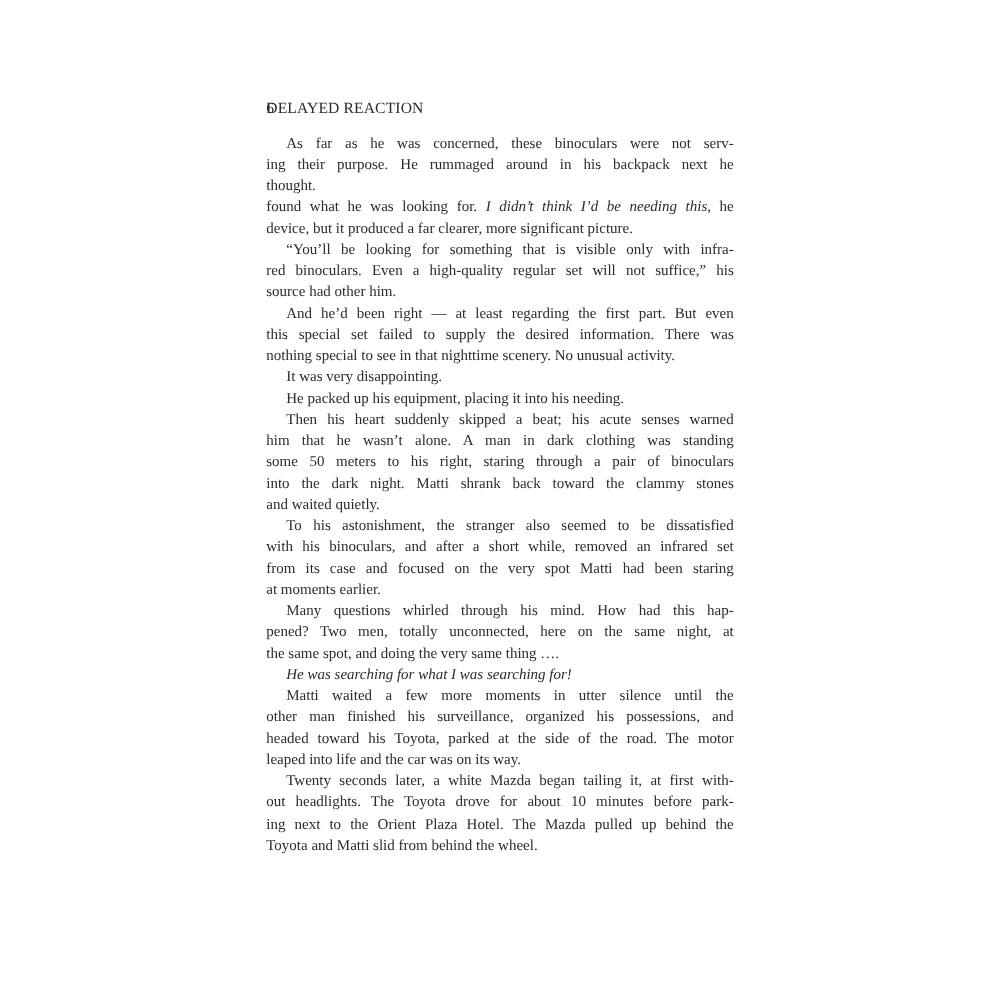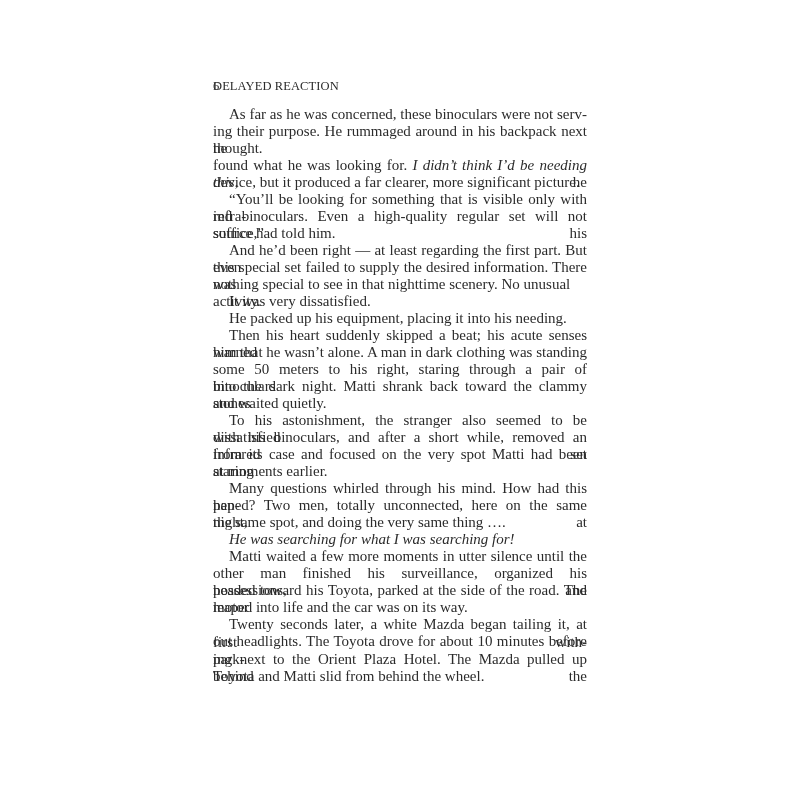--- a/index.html
+++ b/index.html
@@ -42,21 +42,21 @@
     width: 374px;
     top: 0;
     letter-spacing: 0.1px;
   }
   .body-text {
     position: absolute;
     left: 213px;
     top: 106px;
     width: 374px;
     font-family: "Liberation Serif", serif;
-    font-size: 15px;
+    font-size: 12px;
   }
   .line {
     display: block;
     height: 17.03px;
     line-height: 17.03px;
     white-space: nowrap;
     overflow: visible;
     text-align: justify;
     text-align-last: justify;
     -moz-text-align-last: justify;
@@ -83,25 +83,25 @@
   </div>
 
   <div class="body-text" id="body-text">
       <div class="line indent"><span>As far as he was concerned, these binoculars were not serv-</span></div>
       <div class="line"><span>ing their purpose. He rummaged around in his backpack next he</span></div>
       <div class="line last"><span>thought.</span></div>
       <div class="line"><span>found what he was looking for. </span><span class="italic">I didn’t think I’d be needing this,</span><span> he</span></div>
       <div class="line last"><span>device, but it produced a far clearer, more significant picture.</span></div>
       <div class="line indent"><span>“You’ll be looking for something that is visible only with infra-</span></div>
       <div class="line"><span>red binoculars. Even a high-quality regular set will not suffice,” his</span></div>
-      <div class="line last"><span>source had told him.</span></div>
+      <div class="line last"><span>source had other him.</span></div>
       <div class="line indent"><span>And he’d been right — at least regarding the first part. But even</span></div>
       <div class="line"><span>this special set failed to supply the desired information. There was</span></div>
       <div class="line last"><span>nothing special to see in that nighttime scenery. No unusual activity.</span></div>
-      <div class="line indent last"><span>It was very dissatisfied.</span></div>
+      <div class="line indent last"><span>It was very disappointing.</span></div>
       <div class="line indent last"><span>He packed up his equipment, placing it into his needing.</span></div>
       <div class="line indent"><span>Then his heart suddenly skipped a beat; his acute senses warned</span></div>
       <div class="line"><span>him that he wasn’t alone. A man in dark clothing was standing</span></div>
       <div class="line"><span>some 50 meters to his right, staring through a pair of binoculars</span></div>
       <div class="line"><span>into the dark night. Matti shrank back toward the clammy stones</span></div>
       <div class="line last"><span>and waited quietly.</span></div>
       <div class="line indent"><span>To his astonishment, the stranger also seemed to be dissatisfied</span></div>
       <div class="line"><span>with his binoculars, and after a short while, removed an infrared set</span></div>
       <div class="line"><span>from its case and focused on the very spot Matti had been staring</span></div>
       <div class="line last"><span>at moments earlier.</span></div>

